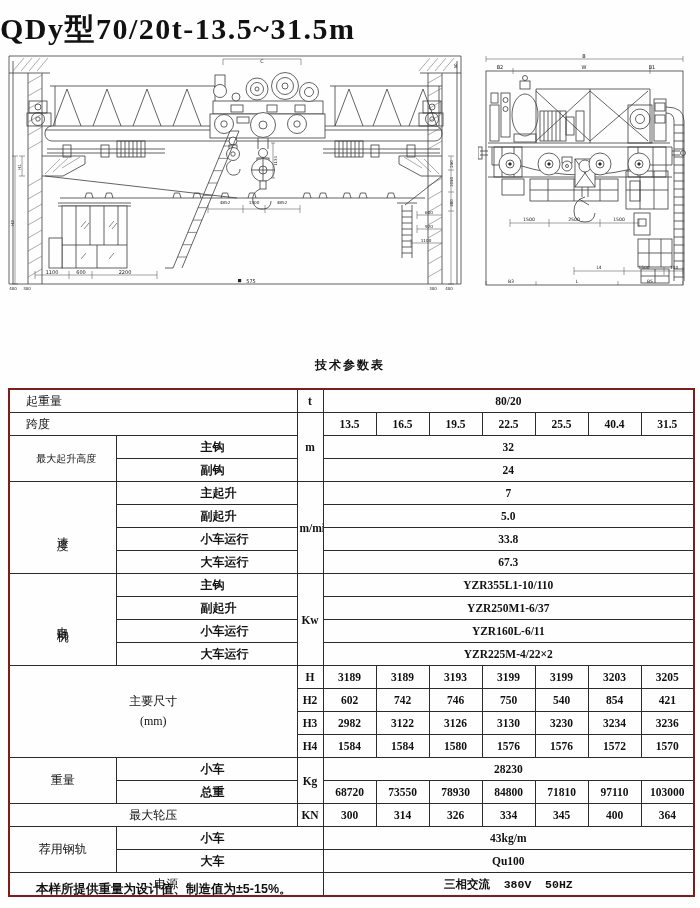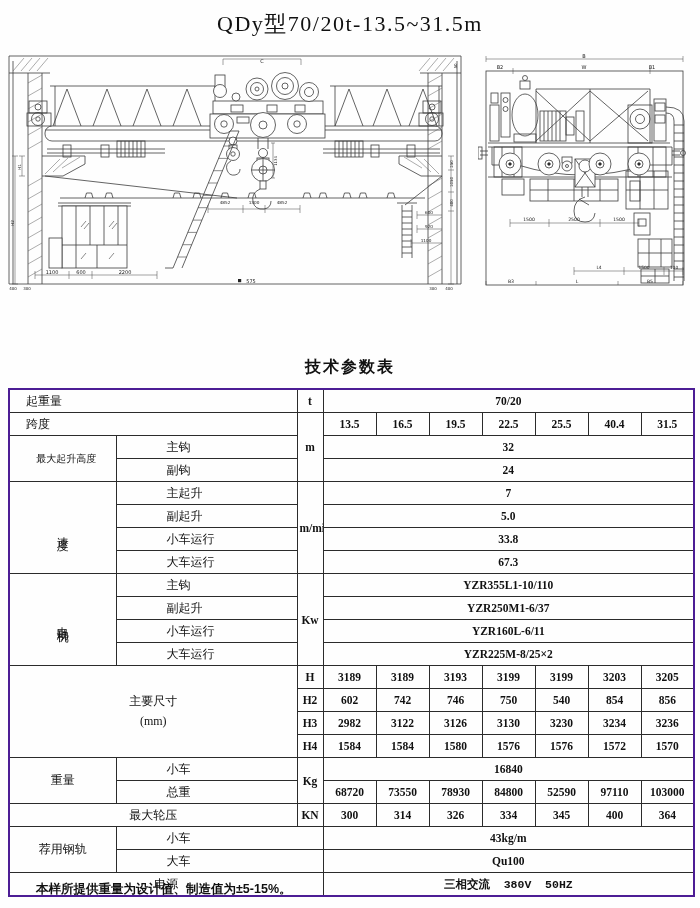--- a/index.html
+++ b/index.html
@@ -1,33 +1,33 @@
 <!DOCTYPE html>
 <html><head>
 <meta charset="utf-8">
 <style>
   html,body{margin:0;padding:0;}
   body{width:700px;height:908px;position:relative;background:#fefefe;color:#111;
        font-family:"Liberation Serif","DejaVu Sans",serif;overflow:hidden;}
-  .doc-title{position:absolute;top:9px;left:0;width:100%;text-align:center;
-       font-size:22px;font-weight:400;letter-spacing:1.5px;}
+  .doc-title{position:absolute;top:9px;left:0;width:100%;
+       font-size:30px;font-weight:700;letter-spacing:1.5px;}
   .drawing{position:absolute;}
   #front-svg{left:5px;top:53px;}
   #end-svg{left:478px;top:53px;}
   .tbl-title{position:absolute;top:357px;left:0;width:100%;text-align:center;
-       font-size:16px;font-weight:bold;letter-spacing:2px;
+       font-size:12px;font-weight:bold;letter-spacing:2px;
        font-family:"Liberation Sans","DejaVu Sans",sans-serif;}
   table{position:absolute;top:388px;left:8px;width:684px;border-collapse:collapse;
-       table-layout:fixed;border:2px solid #4c1d95;}
+       table-layout:fixed;border:2px solid #7f1d1d;}
   td{border:1px solid #2b2b2b;height:22px;padding:0 2px;font-size:12px;
        text-align:center;vertical-align:middle;overflow:hidden;white-space:nowrap;}
   .val{font-weight:bold;font-size:11.5px;}
   .unit{font-weight:bold;font-size:11.5px;}
   .pad{text-align:left;padding-left:16px;}
-  .ind{text-align:left;padding-left:50px;}
+  .ind{text-align:left;padding-left:84px;font-weight:bold;}
   .sm{font-size:10px;padding-left:9px;}
   .vspan{writing-mode:vertical-rl;text-orientation:upright;display:inline-block;
        line-height:1;letter-spacing:2px;font-size:12px;}
   .two-line div{line-height:1.6;}
   .pre{white-space:pre;font-family:Liberation Mono, monospace;}
   .note{position:absolute;top:881px;left:36px;font-size:12.5px;font-weight:bold;
        font-family:"Liberation Sans","DejaVu Sans",sans-serif;}
   svg text{font-family:"DejaVu Sans",sans-serif;fill:#222;}
 </style>
 </head>
@@ -296,21 +296,21 @@
       <col style="width:53px">
       <col style="width:53px">
     <col style="width:53px">
       <col style="width:53px">
       <col style="width:53px">
   </colgroup>
   <tbody>
     <tr>
       <td colspan="2" class="pad">起重量</td>
       <td class="unit">t</td>
-      <td colspan="7" class="val">70/20</td>
+      <td colspan="7" class="val">80/20</td>
     </tr>
     <tr>
       <td colspan="2" class="pad">跨度</td>
       <td rowspan="3" class="unit">m</td>
       <td class="val">13.5</td>
       <td class="val">16.5</td>
       <td class="val">19.5</td>
       <td class="val">22.5</td>
       <td class="val">25.5</td>
       <td class="val">40.4</td>
@@ -352,21 +352,21 @@
     <tr>
       <td class="ind">副起升</td>
       <td colspan="7" class="val">YZR250M1-6/37</td>
     </tr>
     <tr>
       <td class="ind">小车运行</td>
       <td colspan="7" class="val">YZR160L-6/11</td>
     </tr>
     <tr>
       <td class="ind">大车运行</td>
-      <td colspan="7" class="val">YZR225M-8/25×2</td>
+      <td colspan="7" class="val">YZR225M-4/22×2</td>
     </tr>
     <tr>
       <td colspan="2" rowspan="4" class="two-line">
         <div>主要尺寸</div>
           <div>(mm)</div>
       </td>
       <td class="unit">H</td>
       <td class="val">3189</td>
       <td class="val">3189</td>
       <td class="val">3193</td>
@@ -376,21 +376,21 @@
       <td class="val">3205</td>
     </tr>
     <tr>
       <td class="unit">H2</td>
       <td class="val">602</td>
       <td class="val">742</td>
       <td class="val">746</td>
       <td class="val">750</td>
       <td class="val">540</td>
       <td class="val">854</td>
-      <td class="val">856</td>
+      <td class="val">421</td>
     </tr>
     <tr>
       <td class="unit">H3</td>
       <td class="val">2982</td>
       <td class="val">3122</td>
       <td class="val">3126</td>
       <td class="val">3130</td>
       <td class="val">3230</td>
       <td class="val">3234</td>
       <td class="val">3236</td>
@@ -402,29 +402,29 @@
       <td class="val">1580</td>
       <td class="val">1576</td>
       <td class="val">1576</td>
       <td class="val">1572</td>
       <td class="val">1570</td>
     </tr>
     <tr>
       <td rowspan="2">重量</td>
       <td class="ind">小车</td>
       <td rowspan="2" class="unit">Kg</td>
-      <td colspan="7" class="val">16840</td>
+      <td colspan="7" class="val">28230</td>
     </tr>
     <tr>
       <td class="ind">总重</td>
       <td class="val">68720</td>
       <td class="val">73550</td>
       <td class="val">78930</td>
       <td class="val">84800</td>
-      <td class="val">52590</td>
+      <td class="val">71810</td>
       <td class="val">97110</td>
       <td class="val">103000</td>
     </tr>
     <tr>
       <td colspan="2">最大轮压</td>
       <td class="unit">KN</td>
       <td class="val">300</td>
       <td class="val">314</td>
       <td class="val">326</td>
       <td class="val">334</td>

